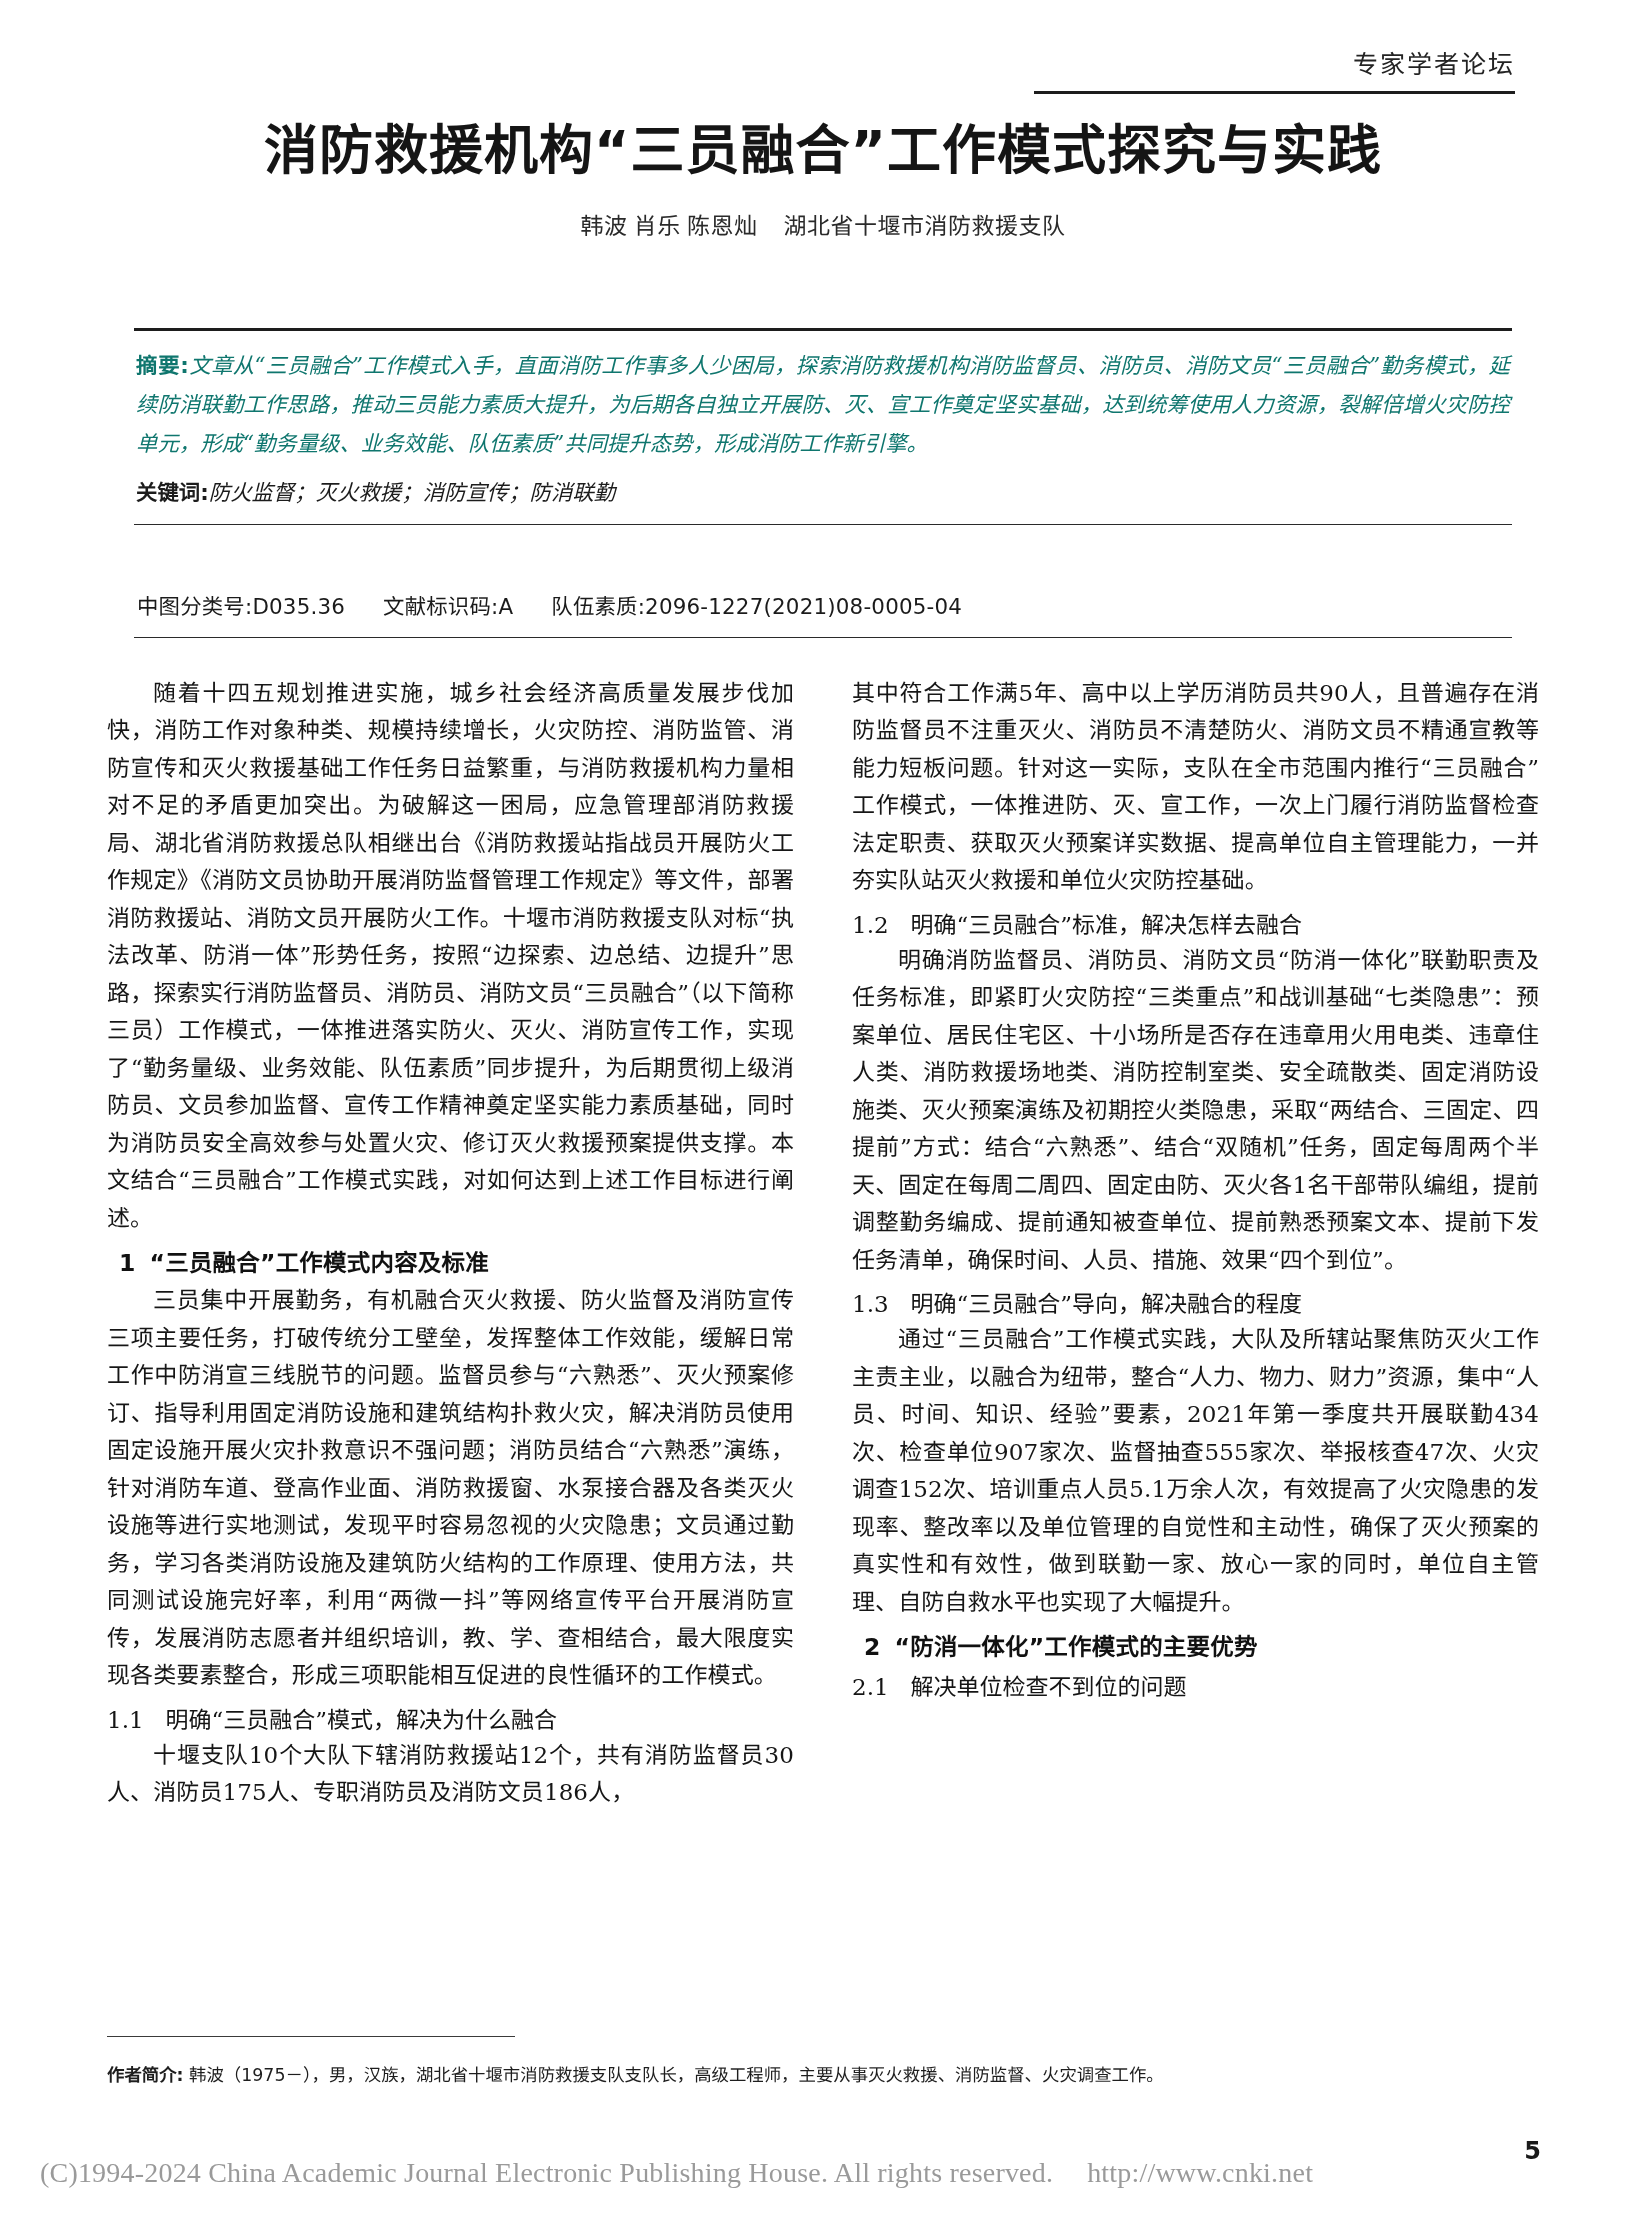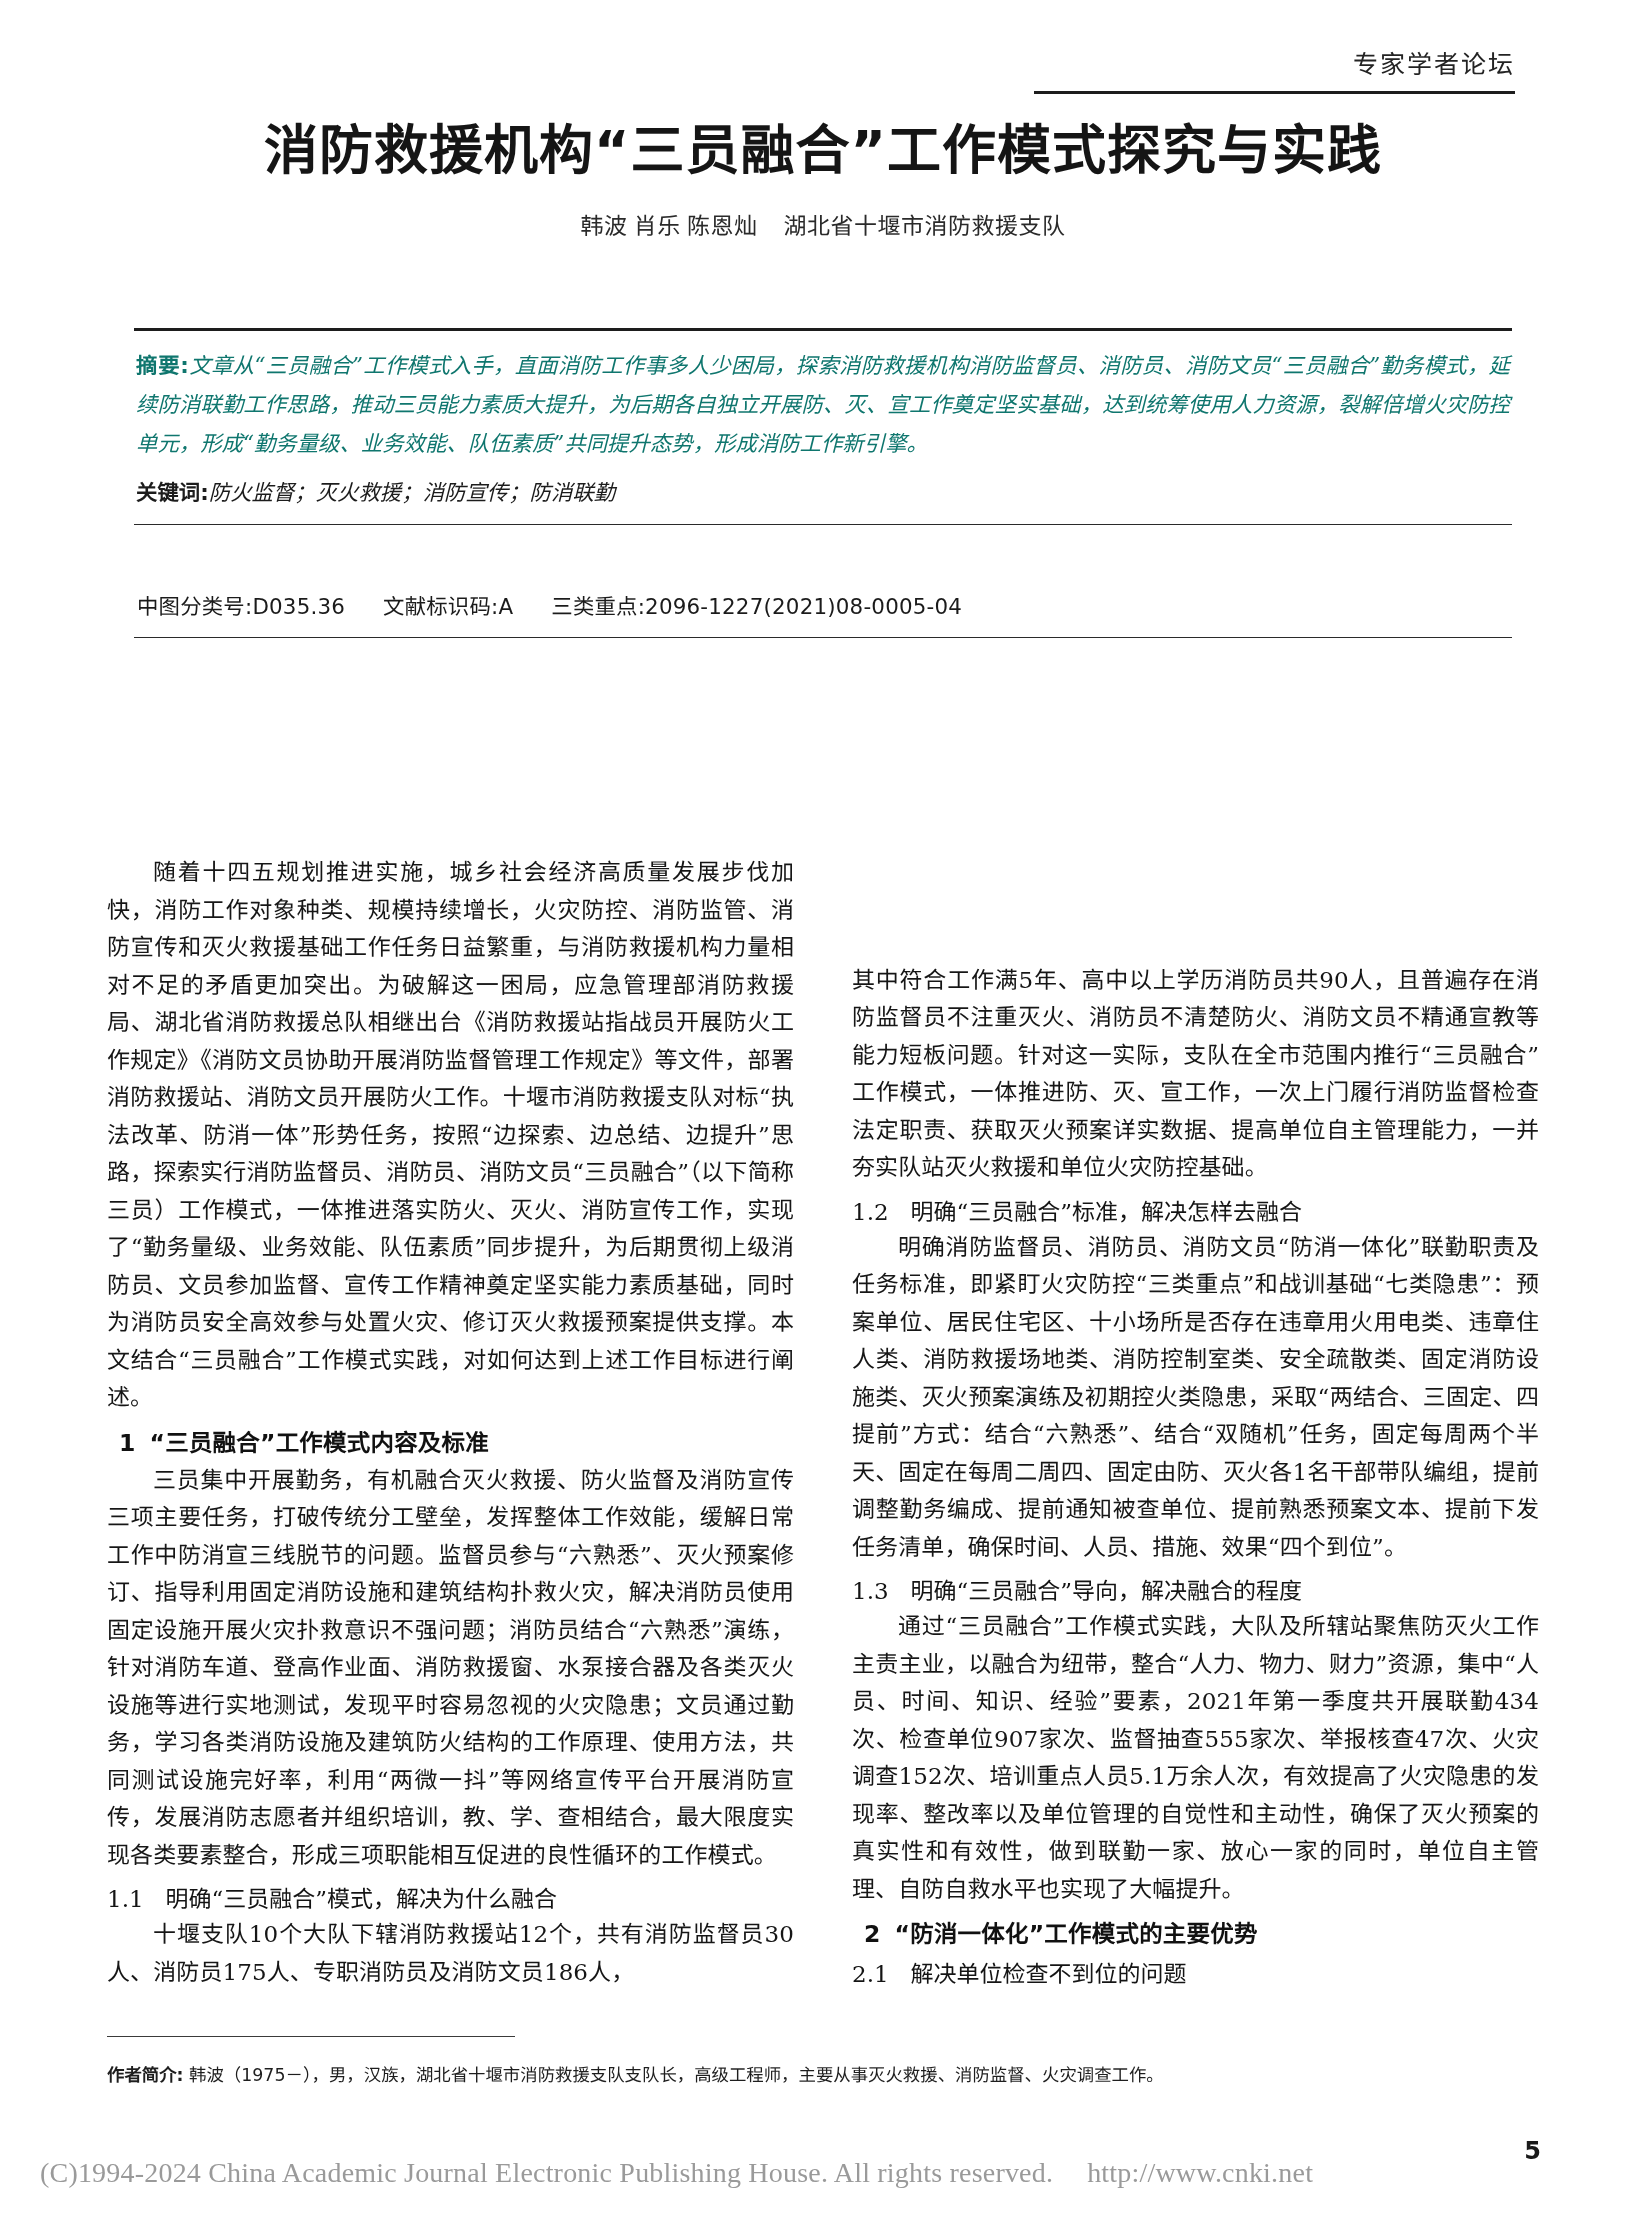--- a/index.html
+++ b/index.html
@@ -131,27 +131,26 @@
     position: absolute;
     top: 637px;
     left: 134px;
     right: 134px;
     border-top: 1.6px solid #2a2a2a;
   }
 
   
   .columns {
     position: absolute;
-    top: 648px;
+    top: 675px;
     left: 107px;
     right: 107px;
     height: 1343px;
     display: flex;
     gap: 58px;
-    align-items: flex-end;
   }
   .col {
     flex: 1 1 0;
     min-width: 0;
   }
   .para {
     font-family: "DejaVu Serif", "Liberation Serif", serif;
     font-size: 23px;
     line-height: 1.63;
     text-align: justify;
@@ -242,21 +241,21 @@
     <div class="abstract-body">
       <span class="abs-label">摘要:</span><span>文章从“三员融合”工作模式入手，直面消防工作事多人少困局，探索消防救援机构消防监督员、消防员、消防文员“三员融合”勤务模式，延续防消联勤工作思路，推动三员能力素质大提升，为后期各自独立开展防、灭、宣工作奠定坚实基础，达到统筹使用人力资源，裂解倍增火灾防控单元，形成“勤务量级、业务效能、队伍素质”共同提升态势，形成消防工作新引擎。</span>
     </div>
     <div class="keywords">
       <span class="kw-label">关键词:</span><span>防火监督；灭火救援；消防宣传；防消联勤</span>
     </div>
     <div class="rule-thin"></div>
   </div>
 
   <div class="clsline">
-    <span>中图分类号:</span><span>D035.36</span><span class="gap"></span><span>文献标识码:</span><span>A</span><span class="gap"></span><span>三类重点:</span><span>2096-1227(2021)08-0005-04</span>
+    <span>中图分类号:</span><span>D035.36</span><span class="gap"></span><span>文献标识码:</span><span>A</span><span class="gap"></span><span>队伍素质:</span><span>2096-1227(2021)08-0005-04</span>
   </div>
   <div class="rule-below-cls"></div>
 
   <div class="columns">
 
     <div class="col">
       <p class="para">随着十四五规划推进实施，城乡社会经济高质量发展步伐加快，消防工作对象种类、规模持续增长，火灾防控、消防监管、消防宣传和灭火救援基础工作任务日益繁重，与消防救援机构力量相对不足的矛盾更加突出。为破解这一困局，应急管理部消防救援局、湖北省消防救援总队相继出台《消防救援站指战员开展防火工作规定》《消防文员协助开展消防监督管理工作规定》等文件，部署消防救援站、消防文员开展防火工作。十堰市消防救援支队对标“执法改革、防消一体”形势任务，按照“边探索、边总结、边提升”思路，探索实行消防监督员、消防员、消防文员“三员融合”（以下简称三员）工作模式，一体推进落实防火、灭火、消防宣传工作，实现了“勤务量级、业务效能、队伍素质”同步提升，为后期贯彻上级消防员、文员参加监督、宣传工作精神奠定坚实能力素质基础，同时为消防员安全高效参与处置火灾、修订灭火救援预案提供支撑。本文结合“三员融合”工作模式实践，对如何达到上述工作目标进行阐述。</p>
 
       <div class="h1">
         <span class="num">1</span><span>“三员融合”工作模式内容及标准</span>

